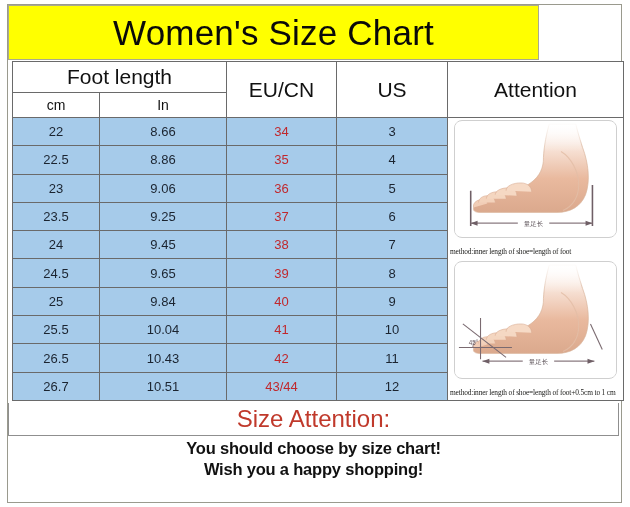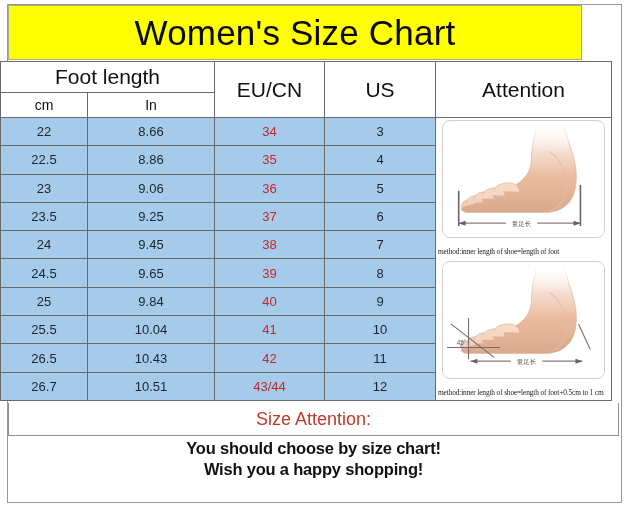--- a/index.html
+++ b/index.html
@@ -29,42 +29,42 @@
     height: 499px;
     border: 1px solid #9a9a8e;
     box-sizing: border-box;
   }
 
   
   .title-banner {
     position: absolute;
     left: 8px;
     top: 5px;
-    width: 574px;
+    width: 531px;
     height: 55px;
     background: #ffff00;
     border: 1px solid #a9a98f;
     box-sizing: border-box;
     display: flex;
     align-items: center;
     justify-content: center;
   }
   .title-text {
     font-size: 35px;
     color: #0a0a0a;
     letter-spacing: 0.2px;
     font-weight: 400;
     line-height: 1;
     white-space: nowrap;
   }
 
   
   table.size-table {
     position: absolute;
-    left: 0;
+    left: 12px;
     top: 61px;
     width: 611px;
     border-collapse: collapse;
     table-layout: fixed;
     background: #7dd3fc;
   }
   table.size-table td, table.size-table th {
     border: 1px solid #6a6a6a;
     padding: 0;
     text-align: center;
@@ -161,21 +161,21 @@
     height: 33px;
     background: #ffffff;
     border: 1px solid #8f8f8f;
     border-top: none;
     box-sizing: border-box;
     display: flex;
     align-items: center;
     justify-content: center;
   }
   .attention-text {
-    font-size: 18px;
+    font-size: 24px;
     color: #c0392b;
     line-height: 1;
     text-align: center;
   }
 
   
   .notes {
     position: absolute;
     left: 8px;
     top: 436px;

